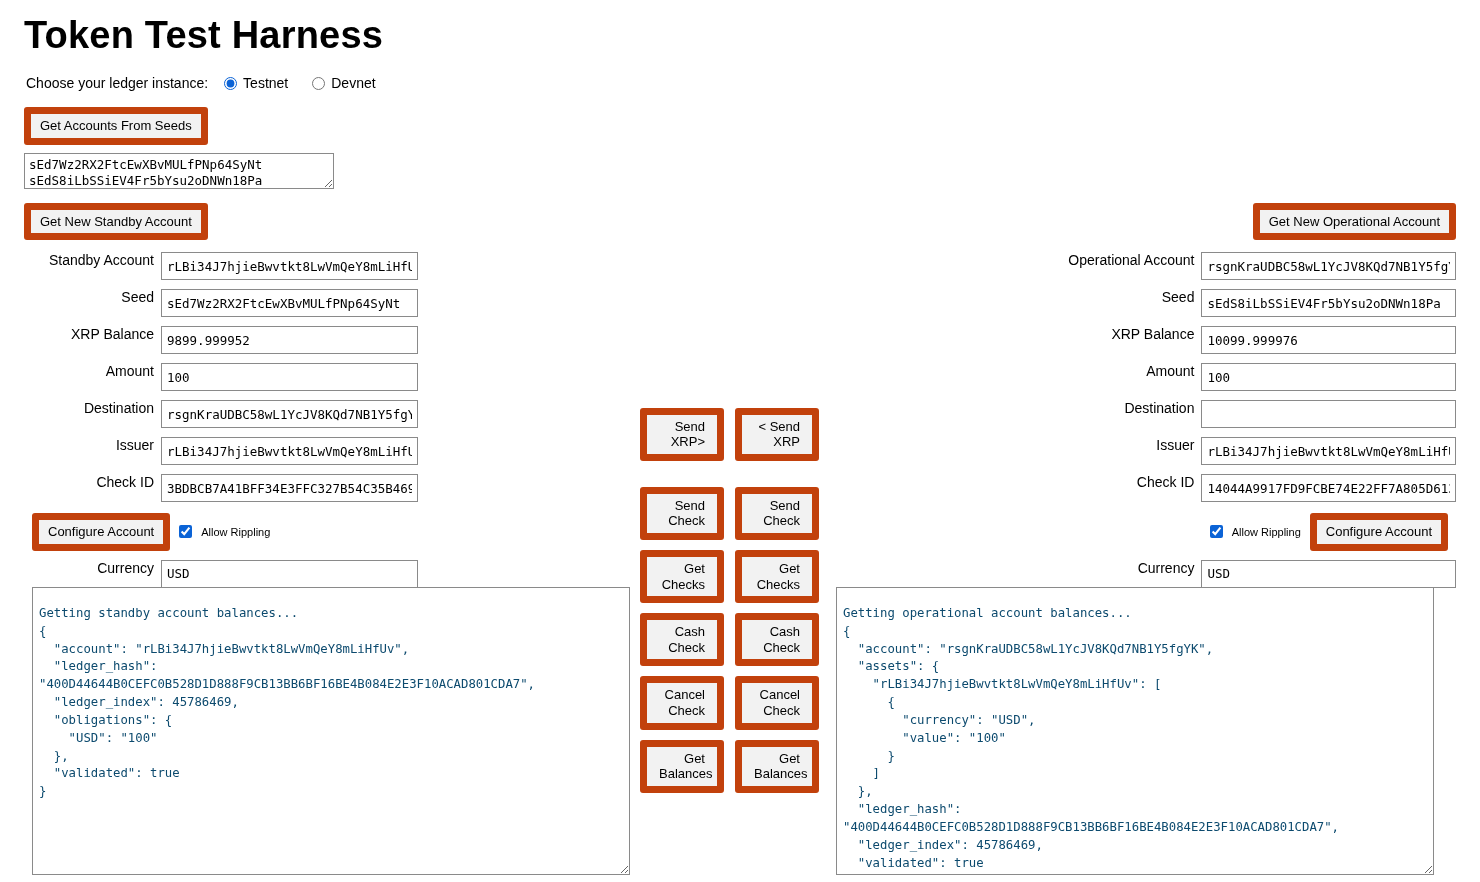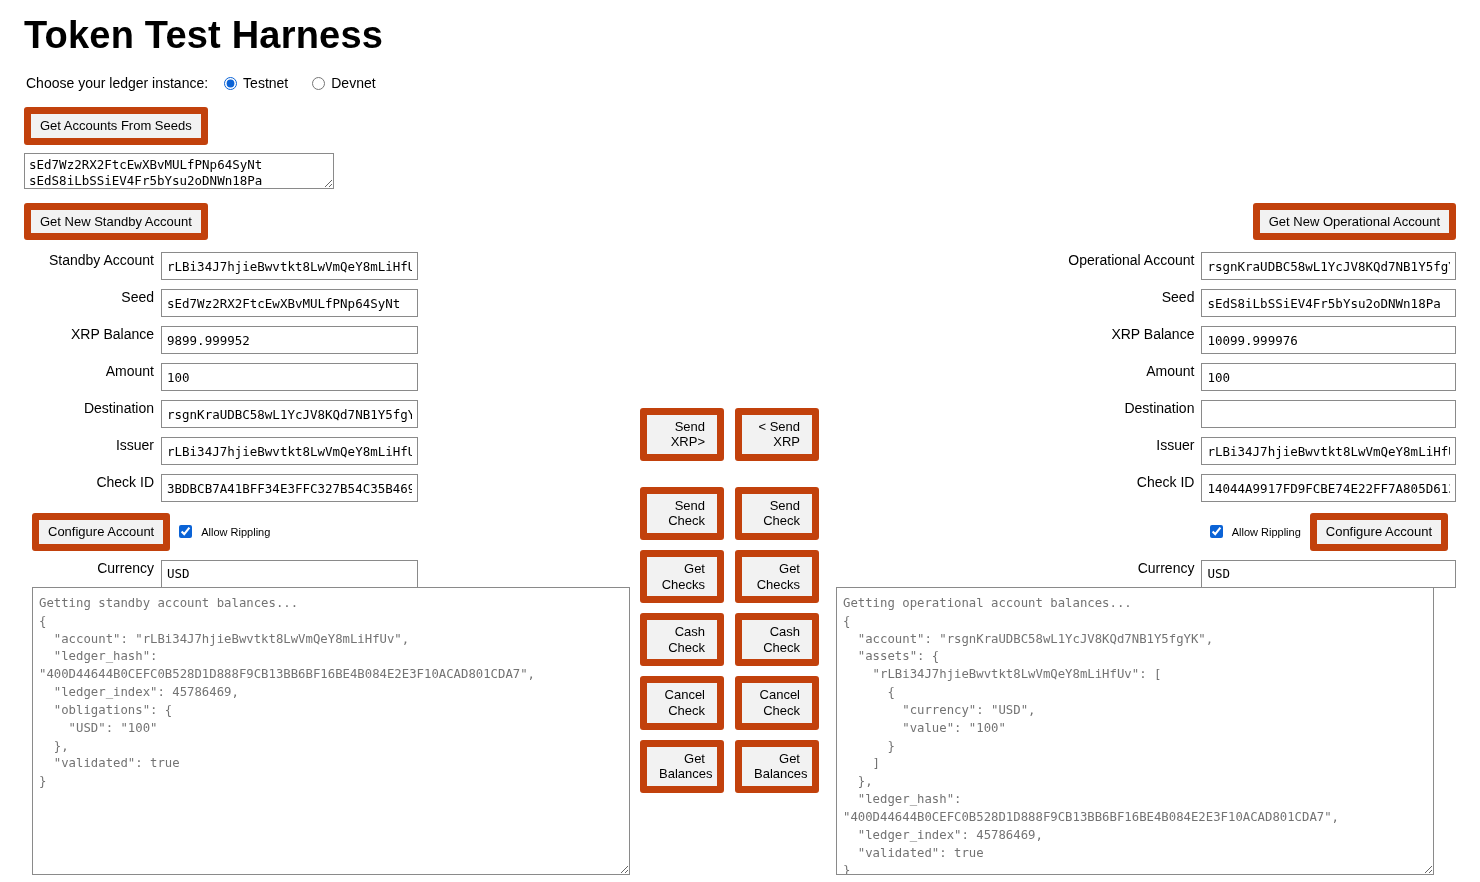--- a/index.html
+++ b/index.html
@@ -151,22 +151,22 @@
     left: 0;
     width: 1480px;
     height: 300px;
   }
   textarea.log {
     position: absolute;
     font-family: "DejaVu Sans Mono", monospace;
     font-size: 12.3px;
     line-height: 1.45;
     border: 1px solid #8a8a8a;
-    padding: 7px 6px;
-    color: #737373;
+    padding: 17px 6px;
+    color: #0c4a6e;
     background: #fff;
     resize: both;
     white-space: pre;
     overflow: auto;
     box-sizing: border-box;
   }
   .log-left { left: 32px; top: 3px; width: 598px; height: 288px; }
   .log-right { left: 836px; top: 3px; width: 598px; height: 288px; }
   .rb-label { font-size: 14px; }
 </style>

